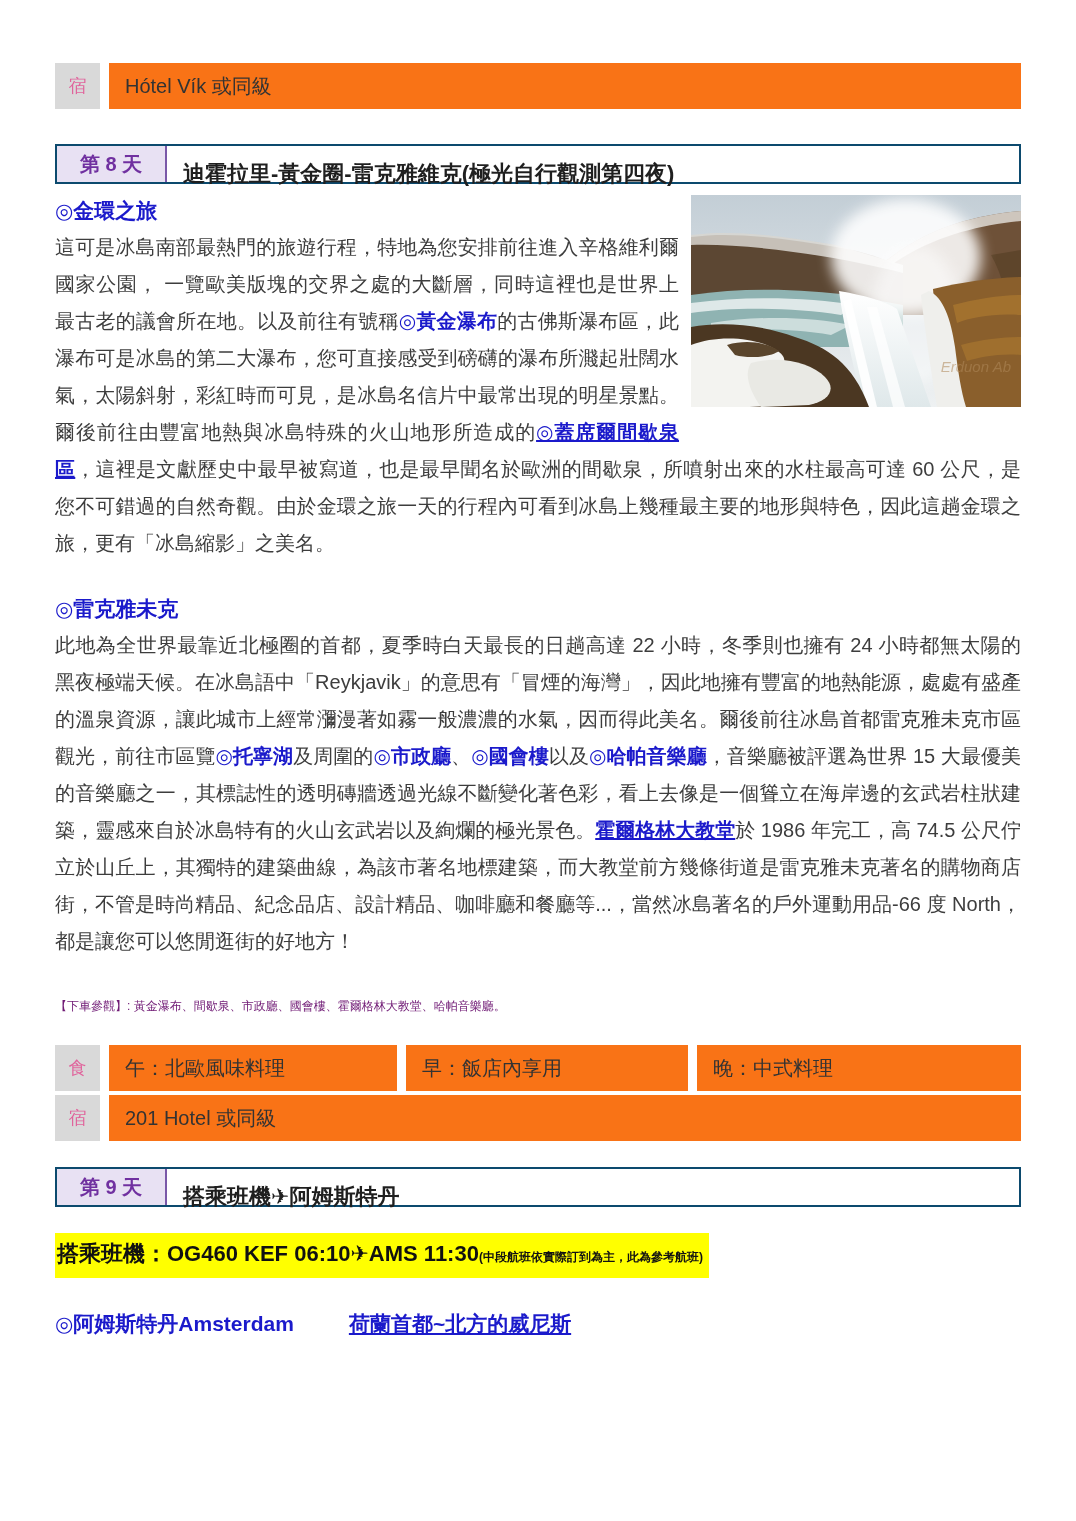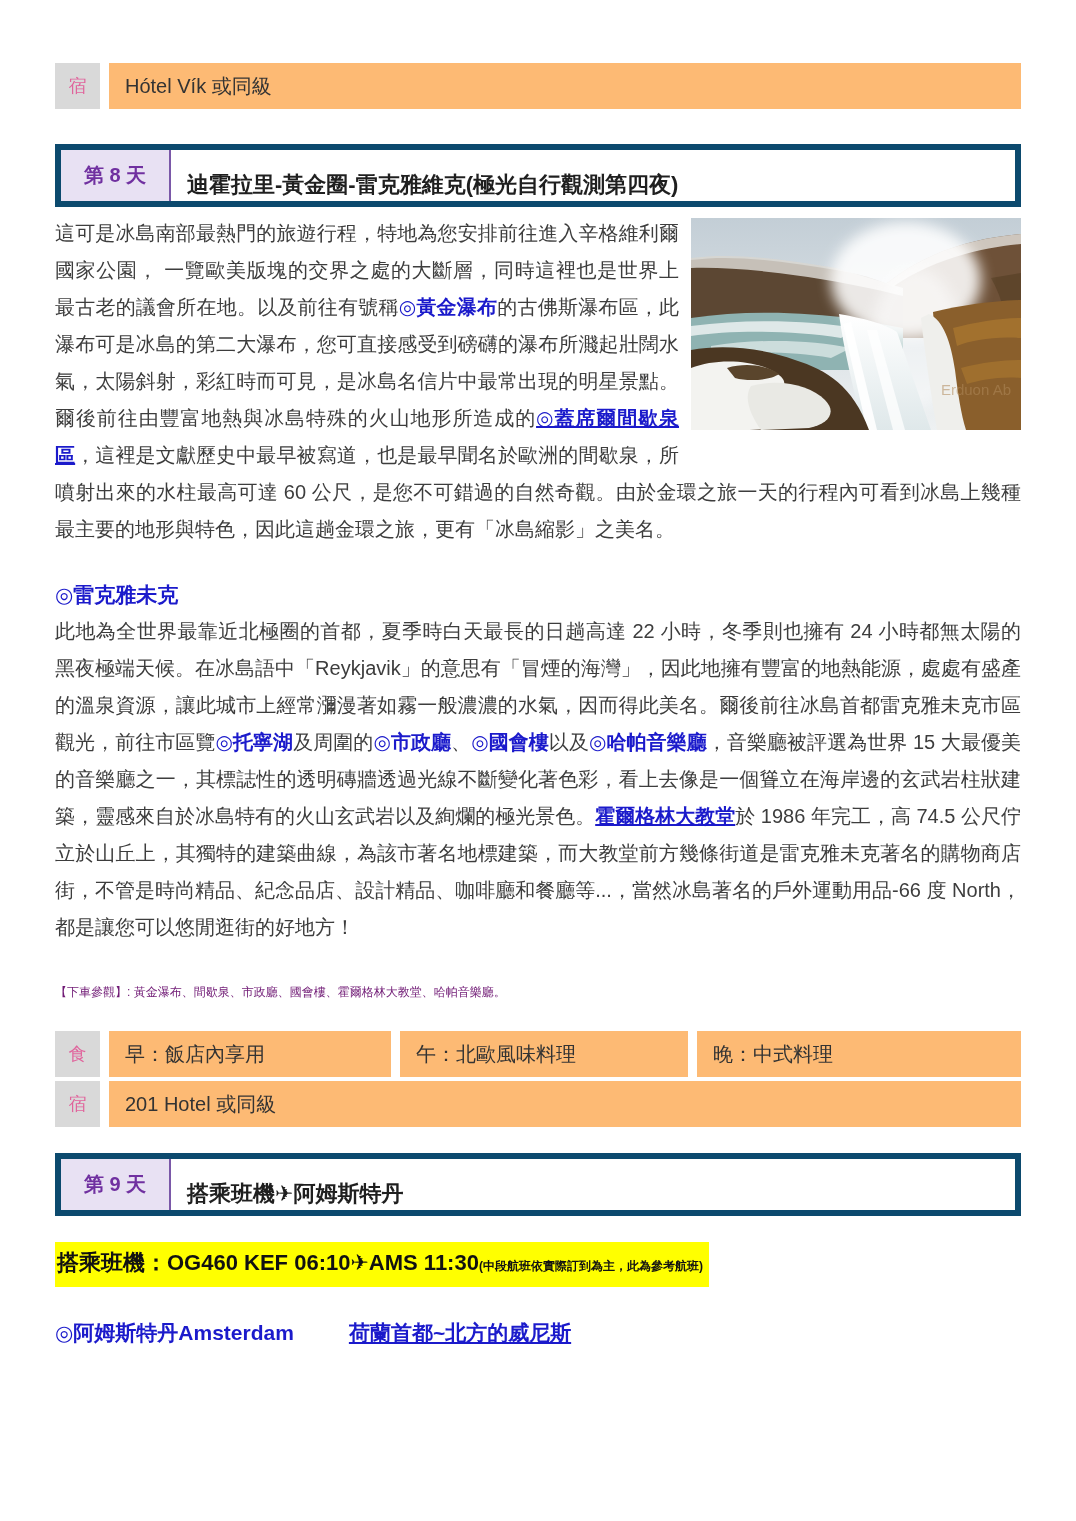--- a/index.html
+++ b/index.html
@@ -7,41 +7,41 @@
     width:1076px;height:1521px;box-sizing:border-box;overflow:hidden;
     background:#ffffff;position:relative;
     padding:63px 55px 0 55px;
     font-family:"Liberation Sans","DejaVu Sans",sans-serif;
     color:#3d3d3d;
   }
   
   .grid-row{display:flex;column-gap:9px;height:46px;}
   .g-label{width:45px;background:#d9d9d9;display:flex;align-items:center;justify-content:center;
     color:#e0649c;font-size:18px;flex:0 0 auto;}
-  .g-cell{background:#fdba74;display:flex;align-items:center;padding-left:16px;
+  .g-cell{background:#f97316;display:flex;align-items:center;padding-left:16px;
     font-size:20px;color:#333;box-sizing:border-box;}
   .g-grow{flex:1;}
   .w1{width:282px;} .w2{width:288px;}
 
   
-  .day-header{display:flex;border:6px solid #0c4a6e;height:63px;box-sizing:border-box;background:#fff;}
+  .day-header{display:flex;border:2px solid #0c4a6e;height:40px;box-sizing:border-box;background:#fff;}
   .day-label{width:108px;flex:0 0 auto;background:#e8e1f3;border-right:2px solid #7a58a8;
     color:#7030a0;font-weight:bold;font-size:20px;display:flex;align-items:center;justify-content:center;}
   .day-title{flex:1;display:flex;align-items:center;padding-left:16px;
     font-size:22px;font-weight:bold;color:#1f1f1f;margin-top:19px;}
 
   .para{font-size:20px;line-height:37px;text-align:justify;color:#3d3d3d;}
   .blue{color:#1b1acb;font-weight:bold;}
   .u{text-decoration:underline;}
   .section-head{font-size:21px;line-height:37px;}
 
   .photo{float:right;width:330px;height:212px;margin:3px 0 8px 12px;position:relative;}
   .photo svg{display:block;width:100%;height:100%;}
   .watermark{position:absolute;right:10px;bottom:22px;color:#b0895a;opacity:.55;
-    font-size:15px;}
+    font-size:15px;font-style:italic;}
 
   .sights{font-size:12px;color:#701a75;}
 
   .flight-wrap{margin-top:26px;}
   .flight{display:inline-block;background:#ffff00;color:#111;font-weight:bold;
     font-size:22px;padding:6px 6px 6px 2px;line-height:30px;}
   .flight-note{font-size:12px;}
 
   .ams{margin-top:32px;font-size:21px;}
   .ams .sub{margin-left:55px;text-decoration:underline;}
@@ -110,34 +110,35 @@
         <path d="M238,96 C252,102 260,124 264,152 C267,176 270,196 275,212 L246,212 C240,176 234,136 230,100 Z" fill="#efefec"></path>
 
         <path d="M0,132 C32,126 72,130 104,142 C136,152 162,168 178,212 L0,212 Z" fill="#4b3722"></path>
 
         <path d="M0,150 C25,140 60,142 80,152 C100,162 96,172 78,176 C100,180 112,192 104,204 C90,214 40,212 0,212 Z" fill="#f3f3f0"></path>
         <path d="M60,168 C90,160 120,168 134,182 C146,194 138,206 118,210 L70,212 C60,198 52,180 60,168 Z" fill="#e9e9e4"></path>
         <path d="M36,150 C56,144 78,148 88,156 C80,162 58,164 44,160 Z" fill="#5a452c"></path>
       </svg>
       <div class="watermark">Erduon Ab</div>
     </div>
+    <div class="blue section-head">◎金環之旅</div>
     <div><span>這可是冰島南部最熱門的旅遊行程，特地為您安排前往進入辛格維利爾國家公園， 一覽歐美版塊的交界之處的大斷層，同時這裡也是世界上最古老的議會所在地。以及前往有號稱</span><span class="blue">◎黃金瀑布</span><span>的古佛斯瀑布區，此瀑布可是冰島的第二大瀑布，您可直接感受到磅礴的瀑布所濺起壯闊水氣，太陽斜射，彩紅時而可見，是冰島名信片中最常出現的明星景點。爾後前往由豐富地熱與冰島特殊的火山地形所造成的</span><span class="blue u">◎蓋席爾間歇泉區</span><span>，這裡是文獻歷史中最早被寫道，也是最早聞名於歐洲的間歇泉，所噴射出來的水柱最高可達 60 公尺，是您不可錯過的自然奇觀。由於金環之旅一天的行程內可看到冰島上幾種最主要的地形與特色，因此這趟金環之旅，更有「冰島縮影」之美名。</span></div>
   </div>
 
   <div class="para mt-reyk">
     <div class="blue section-head">◎雷克雅未克</div>
     <div><span>此地為全世界最靠近北極圈的首都，夏季時白天最長的日趟高達 22 小時，冬季則也擁有 24 小時都無太陽的黑夜極端天候。在冰島語中「Reykjavik」的意思有「冒煙的海灣」，因此地擁有豐富的地熱能源，處處有盛產的溫泉資源，讓此城市上經常瀰漫著如霧一般濃濃的水氣，因而得此美名。爾後前往冰島首都雷克雅未克市區觀光，前往市區覽</span><span class="blue">◎托寧湖</span><span>及周圍的</span><span class="blue">◎市政廳</span><span>、</span><span class="blue">◎國會樓</span><span>以及</span><span class="blue">◎哈帕音樂廳</span><span>，音樂廳被評選為世界 15 大最優美的音樂廳之一，其標誌性的透明磚牆透過光線不斷變化著色彩，看上去像是一個聳立在海岸邊的玄武岩柱狀建築，靈感來自於冰島特有的火山玄武岩以及絢爛的極光景色。</span><span class="blue u">霍爾格林大教堂</span><span>於 1986 年完工，高 74.5 公尺佇立於山丘上，其獨特的建築曲線，為該市著名地標建築，而大教堂前方幾條街道是雷克雅未克著名的購物商店街，不管是時尚精品、紀念品店、設計精品、咖啡廳和餐廳等...，當然冰島著名的戶外運動用品-66 度 North，都是讓您可以悠閒逛街的好地方！</span></div>
   </div>
 
   <div class="sights mt-sights">【下車參觀】: 黃金瀑布、間歇泉、市政廳、國會樓、霍爾格林大教堂、哈帕音樂廳。</div>
 
   <div class="grid-row mt-meals">
     <div class="g-label">食</div>
+    <div class="g-cell w2">午：北歐風味料理</div>
     <div class="g-cell w1">早：飯店內享用</div>
-    <div class="g-cell w2">午：北歐風味料理</div>
     <div class="g-cell g-grow">晚：中式料理</div>
   </div>
 
   <div class="grid-row mt-hotel2">
     <div class="g-label">宿</div>
     <div class="g-cell g-grow">201 Hotel 或同級</div>
   </div>
 
   <div class="day-header mt-day9">
     <div class="day-label">第 9 天</div>

